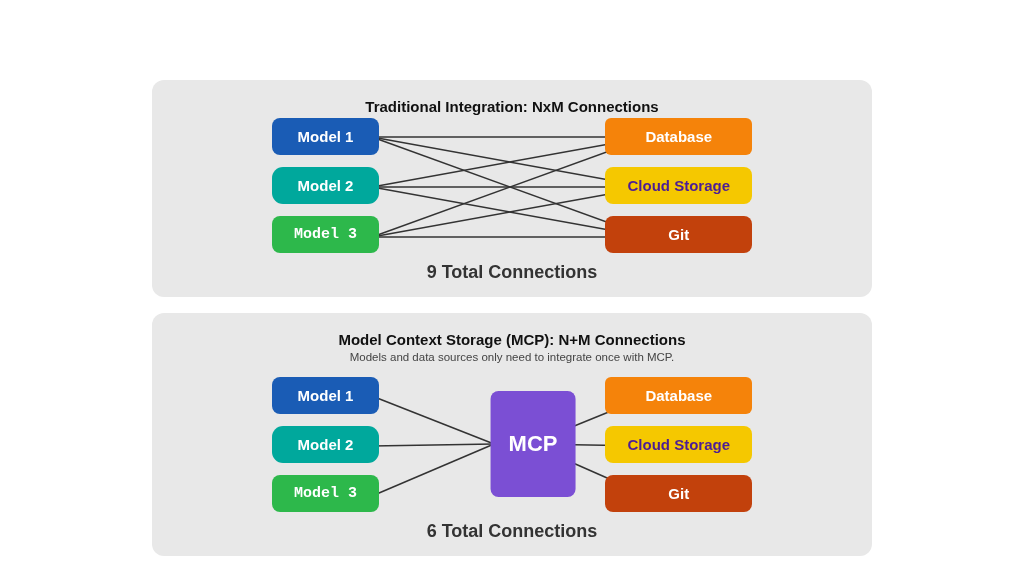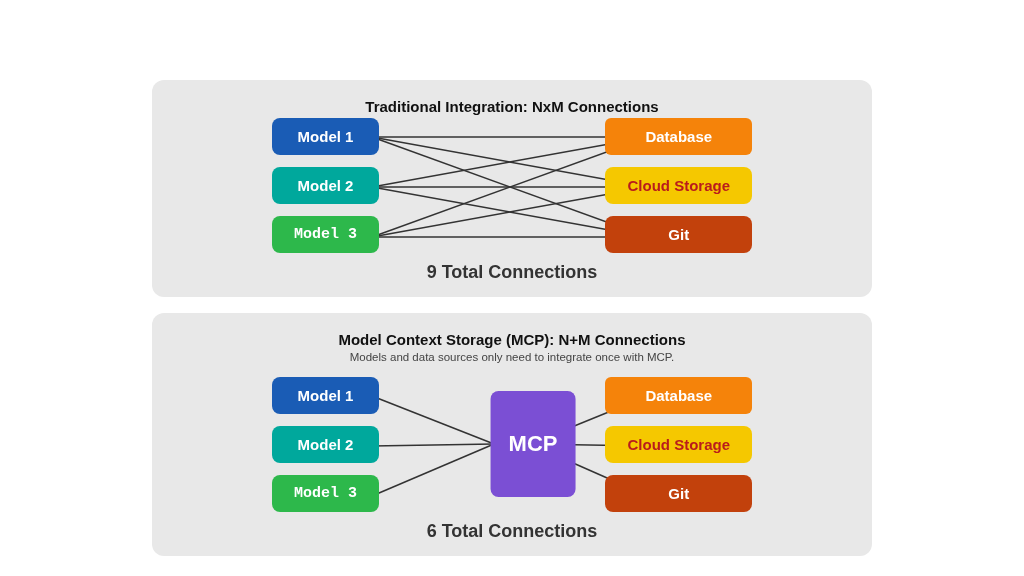--- a/index.html
+++ b/index.html
@@ -52,24 +52,24 @@
     .node {
       border-radius: 8px;
       padding: 10px 22px;
       font-weight: 700;
       font-size: 15px;
       color: #fff;
       text-align: center;
       min-width: 100px;
     }
     .node-blue { background: #1a5cb5; }
-    .node-teal { background: #00a89c; }
+    .node-teal { background: #00a89c; border-radius: 11px; }
     .node-green { background: #2db84b; font-family: Liberation Mono, monospace; }
     .node-orange { background: #f5830a; border-radius: 6px; }
-    .node-yellow { background: #f5c800; color: #b91c1c; }
+    .node-yellow { background: #f5c800; color: #4c1d95; }
     .node-red { background: #c2410c; }
     .node-purple { background: #7b4fd4; min-width: 70px; font-size: 22px; font-weight: 900; padding: 40px 18px; }
     .diagram-footer {
       text-align: center;
       font-size: 18px;
       font-weight: 600;
       color: #333;
       margin-top: 10px;
     }
   </style>

